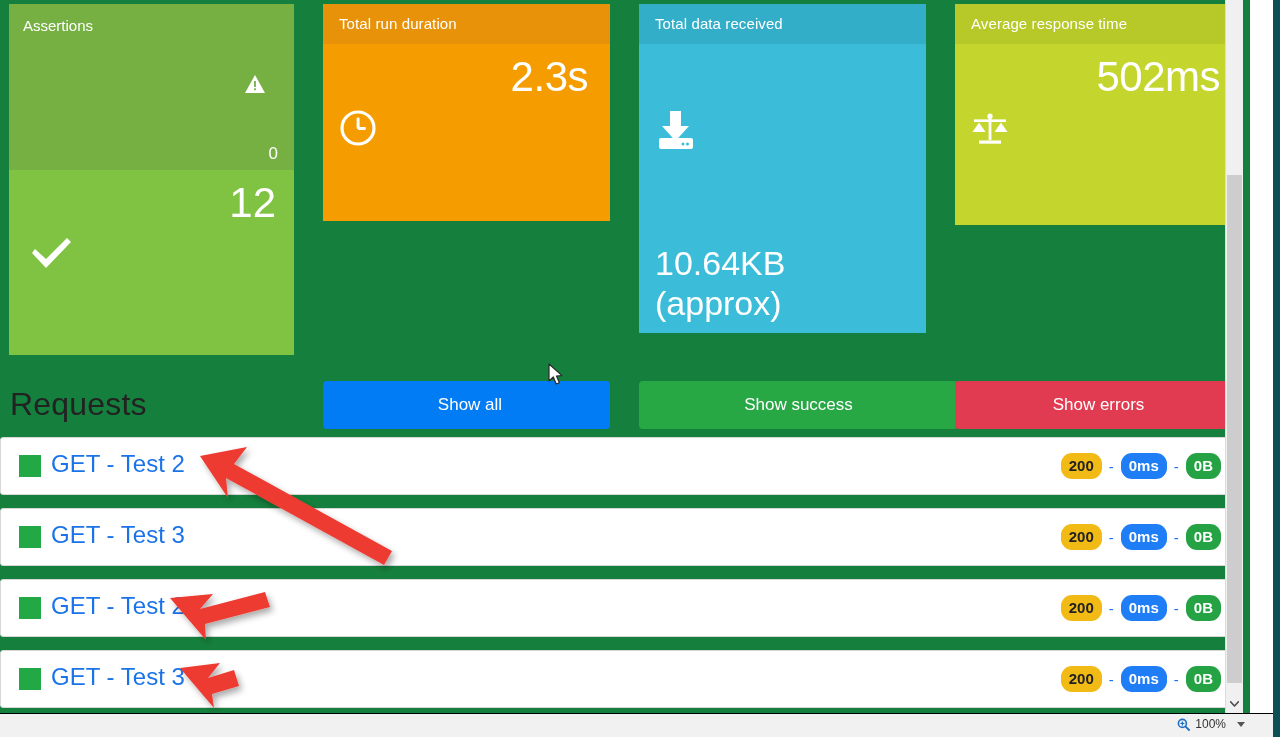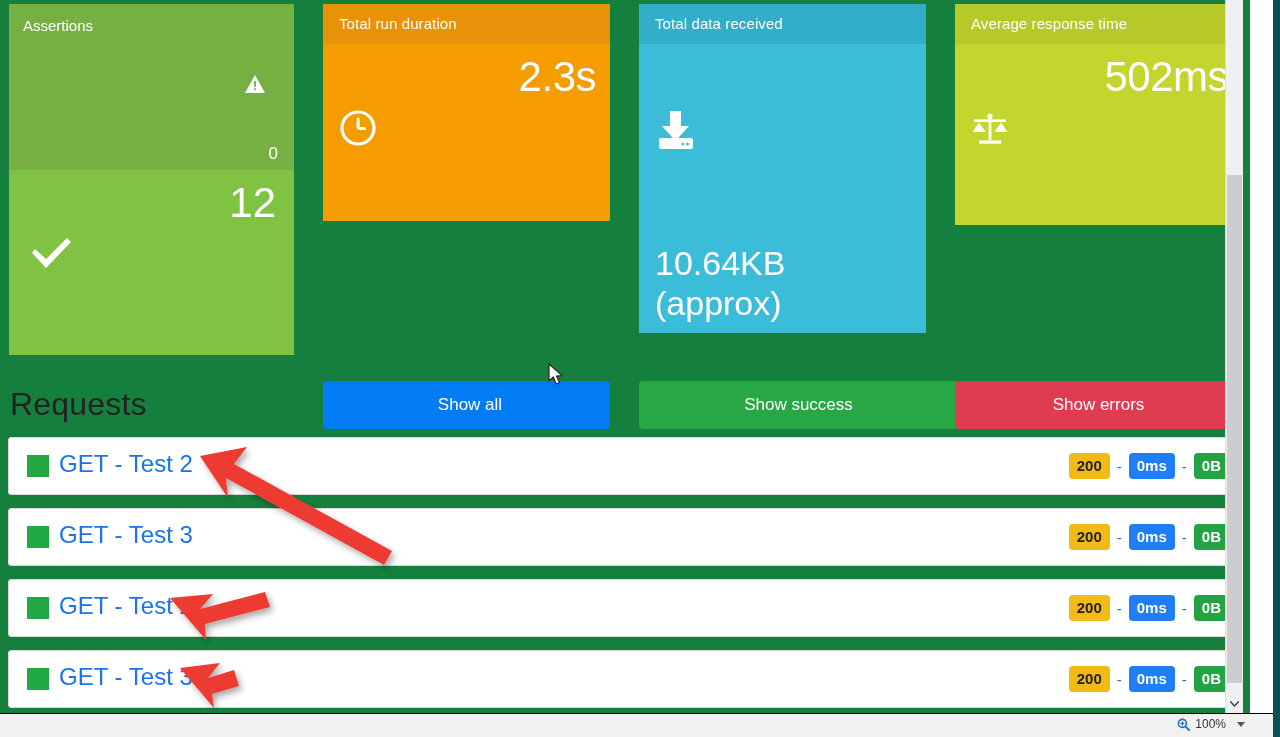--- a/index.html
+++ b/index.html
@@ -44,21 +44,21 @@
     font-size: 15px;
     font-weight: 400;
     letter-spacing: .1px;
   }
   .card-body {
     position: relative;
     height: calc(100% - 40px);
   }
   .big-val {
     position: absolute;
-    right: 14px;
+    right: 22px;
     top: 12px;
     font-size: 42px;
     font-weight: 300;
     line-height: 1;
     letter-spacing: -.5px;
   }
   .card-icon {
     position: absolute;
     fill: #ffffff;
   }
@@ -135,21 +135,21 @@
     cursor: pointer;
     padding: 0;
   }
   #btn-show-all    { left: 323px; width: 287px; background: #027cf5; padding-left: 7px; }
   #btn-show-success{ left: 639px; width: 319px; background: #28a745; }
   #btn-show-errors { left: 955px; width: 287px; background: #e03b51; }
 
   
   #rows {
     position: absolute;
-    left: 8px; top: 437px;
+    left: 0; top: 437px;
     width: 1234px;
   }
   .req-row {
     position: relative;
     height: 58px;
     background: #ffffff;
     border: 1px solid #d8d8d8;
     border-radius: 3px;
     margin-bottom: 13px;
     box-sizing: border-box;
@@ -171,21 +171,21 @@
   .req-label .dash { color: #1a73e8; }
   .badges {
     position: absolute;
     right: 12px; top: 15px;
     display: flex;
     align-items: center;
     gap: 7px;
   }
   .badge {
     display: inline-block;
-    border-radius: 4px;
+    border-radius: 11px;
     font-size: 15px;
     font-weight: bold;
     padding: 4px 8px;
     line-height: 1.2;
     color: #ffffff;
   }
   .badge-status { background: #f2ba15; color: #212121; }
   .badge-time   { background: #1f7ef6; }
   .badge-size   { background: #25a244; }
   .badge-sep { color: #1a73e8; font-size: 15px; }

